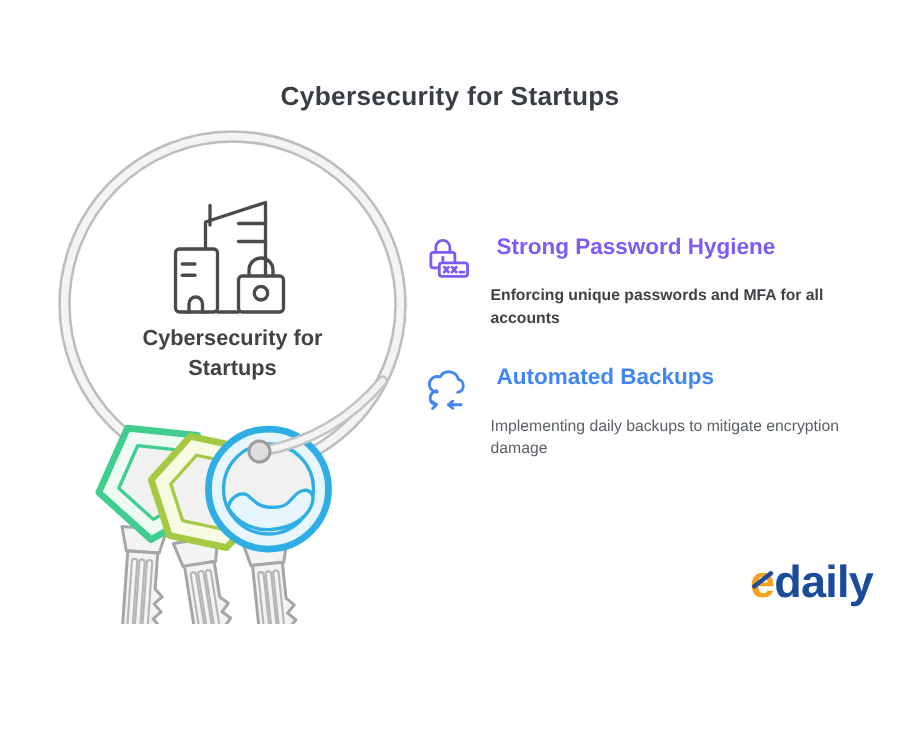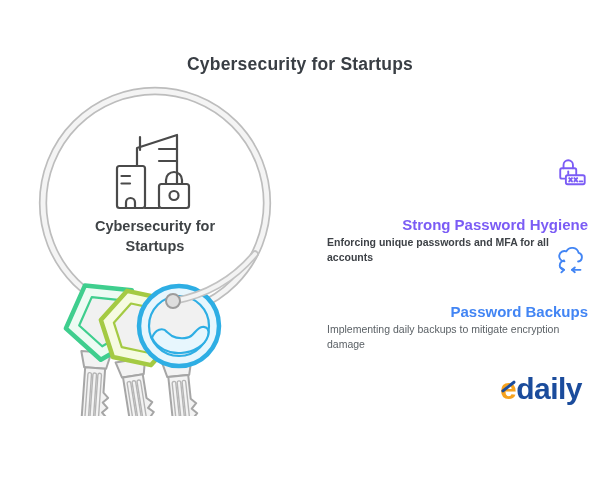--- a/index.html
+++ b/index.html
@@ -11,21 +11,21 @@
   .illustration{position:absolute;left:25px;top:80px;width:260px;height:400px;}
   .illustration svg{position:absolute;left:0;top:0;}
   .circle-label{position:absolute;left:50px;top:137px;width:160px;text-align:center;
                 font-size:14.5px;font-weight:bold;color:#3F4346;line-height:1.35;}
   .metal{fill:#F3F3F3;stroke:#A6A6A6;stroke-width:2;stroke-linejoin:round;}
   .groove{fill:none;stroke:#B5B5B5;stroke-width:1.4;}
   .bld{stroke:#4A4A4A;stroke-width:2.2;fill:none;stroke-linecap:round;stroke-linejoin:round;}
   
   .section{position:absolute;left:283px;width:305px;}
   .s1{top:156px;} .s2{top:243px;} .s3{top:329px;}
-  .section-head{display:flex;align-items:flex-end;gap:28px;flex-direction:column;}
+  .section-head{display:flex;align-items:flex-start;gap:16px;}
   .section-icon{width:32px;height:32px;flex:0 0 32px;}
   .section-title{font-size:15px;font-weight:bold;margin:0;}
   .t-purple{color:#7B5CF5;} .t-blue{color:#4285F4;} .t-red:{color:#E8453E;}
   .t-red{color:#E8453E;}
   .section-desc{margin:2px 0 0 44px;width:262px;font-size:10.5px;line-height:1.45;
                 font-weight:bold;color:#3E4247;}
   .section-desc.regular{font-weight:normal;color:#5B6166;}
   
   .logo{position:absolute;right:18px;bottom:12px;font-size:30px;font-weight:bold;
         letter-spacing:-.5px;color:#1B4C9C;line-height:1;}
@@ -124,21 +124,21 @@
 
   <div class="section s2">
     <div class="section-head">
       <svg class="section-icon" viewBox="0 0 34 34" fill="none" stroke="#4285F4" stroke-width="2" stroke-linecap="round" stroke-linejoin="round">
         <path d="M9,19.5 a5.5,5.5 0 1 1 2,-10.6 a7,7 0 0 1 13,1.6 a4.7,4.7 0 0 1 -0.5,9.2"></path>
         <path d="M8.5,18.5 C5.5,19.5 4,21.5 4,24 C4,26.3 5.5,27.9 8.5,28.5"></path>
         <path d="M8.5,28.5 l-3,-2.2 M8.5,28.5 l-2.8,2.7"></path>
         <path d="M17,28.5 H26"></path>
         <path d="M17,28.5 l3,-2.5 M17,28.5 l3,2.5"></path>
       </svg>
-      <h2 class="section-title t-blue">Password Backups</h2>
+      <h2 class="section-title t-blue">Automated Backups</h2>
     </div>
     <p class="section-desc regular">Implementing daily backups to mitigate encryption damage</p>
   </div>
 
 
   <div class="logo">
     <span class="logo-first"><span>e</span><span class="logo-accent"></span></span><span>daily</span>
   </div>
 
 </div>

